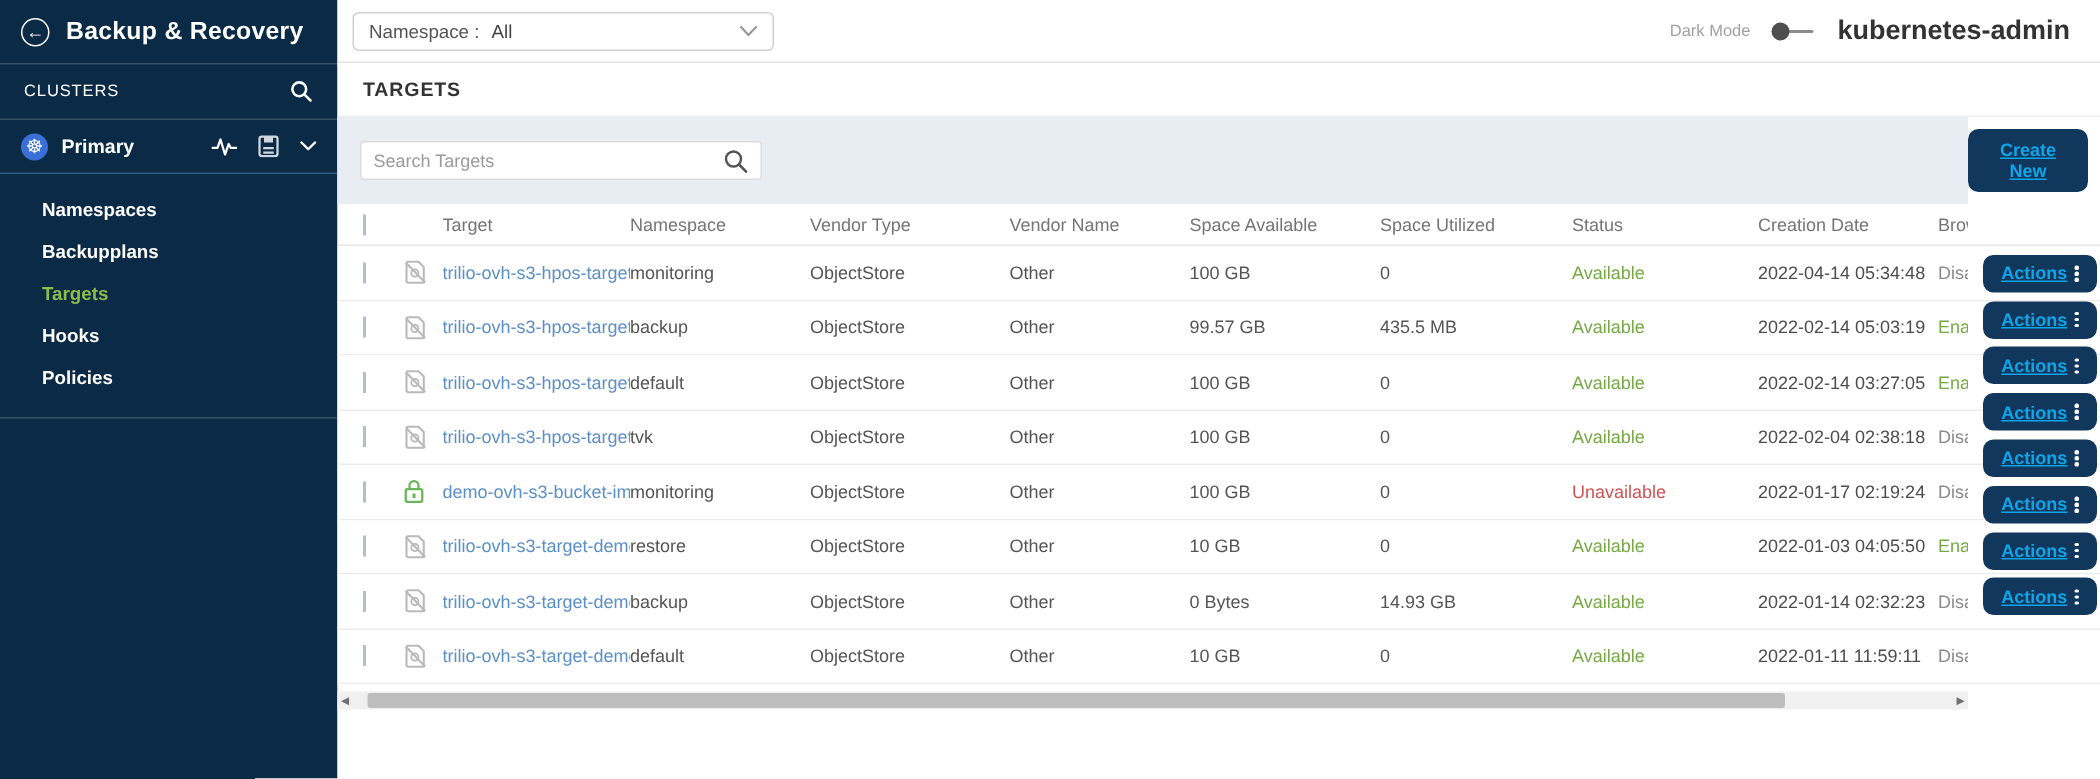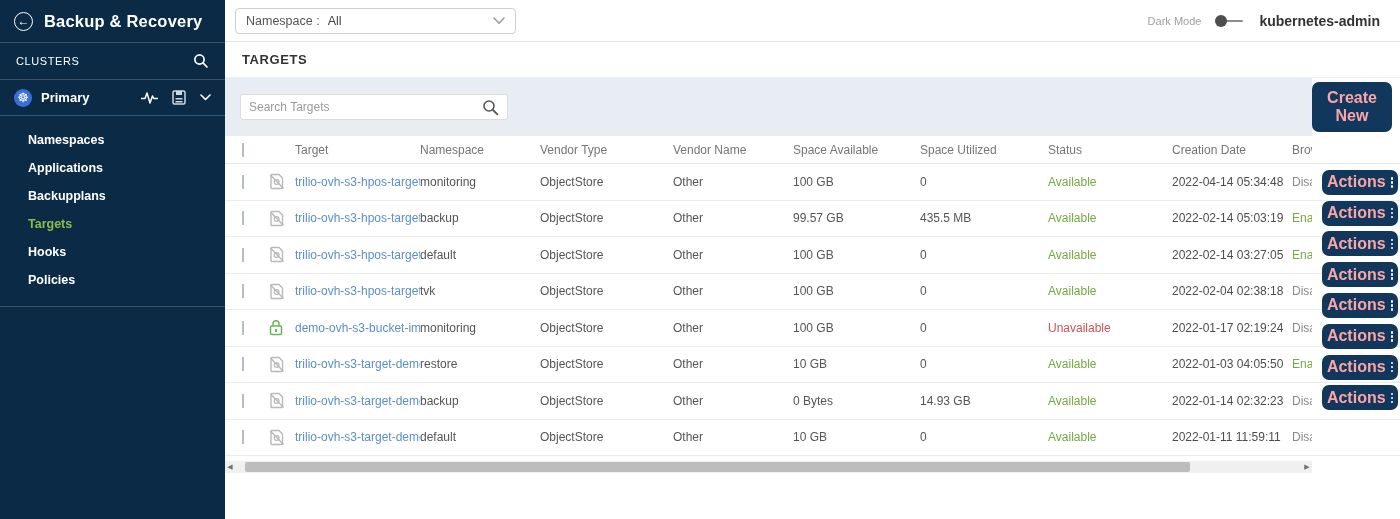--- a/index.html
+++ b/index.html
@@ -25,31 +25,31 @@
   .main { flex:1; display:flex; flex-direction:column; background:#fff; position:relative; }
   .topbar { height:42px; display:flex; align-items:center; justify-content:space-between; padding:0 20px 0 10px; border-bottom:1px solid #e4e4e4; }
   .ns-select { width:281px; height:26px; border:1px solid #cfcfcf; border-radius:4px; display:flex; align-items:center; padding:0 10px; font-size:12.5px; color:#555; background:#fff; cursor:pointer; }
   .ns-select .ns-val { margin-left:8px; color:#444; }
   .ns-select .chev { margin-left:auto; color:#9a9a9a; }
   .topbar-right { display:flex; align-items:center; gap:14px; }
   .dm-label { font-size:11px; color:#a0a0a0; }
   .dm-switch { width:30px; height:12px; position:relative; cursor:pointer; }
   .dm-switch .track { position:absolute; left:8px; top:5px; width:20px; height:2.5px; background:#8c8c8c; border-radius:2px; }
   .dm-switch .knob { position:absolute; left:0; top:0; width:12px; height:12px; background:#4e4e4e; border-radius:50%; }
-  .user-name { font-size:14px; font-weight:bold; color:#333; }
+  .user-name { font-size:18px; font-weight:bold; color:#333; }
 
   .section-title { height:36px; display:flex; align-items:center; padding-left:17px; font-size:13px; font-weight:bold; color:#333; letter-spacing:0.6px; border-bottom:1px solid #eeeeee; }
 
   .toolbar-row { height:58px; display:flex; align-items:stretch; }
   .toolbar-band { width:1087px; background:#e8edf4; display:flex; align-items:center; padding-left:15px; }
   .search-box { width:268px; height:26px; background:#fff; border:1px solid #dcdcdc; border-radius:3px; display:flex; align-items:center; padding:0 8px; }
   .search-box input { border:none; outline:none; flex:1; font-size:12px; color:#444; font-family:"Liberation Sans", sans-serif; background:transparent; }
   .search-box input::placeholder { color:#9a9a9a; }
   .toolbar-right { flex:1; display:flex; align-items:center; justify-content:flex-end; padding-right:8px; background:#fff; }
-  .btn-navy { background:#12375c; color:#fca5a5; border:none; border-radius:7px; font-size:16px; font-weight:bold; font-family:"Liberation Sans", sans-serif; cursor:pointer; }
+  .btn-navy { background:#12375c; color:#0ea5e9; border:none; border-radius:7px; font-size:12px; font-weight:bold; font-family:"Liberation Sans", sans-serif; cursor:pointer;text-decoration:underline; }
   .create-btn { padding:7px 13px; }
 
   
   .table-zone { position:relative; flex:1; }
   .scroll-area { position:absolute; left:0; top:0; width:1248px; overflow:hidden; border-right:1px solid #e2e2e2; }
   .t-header { height:28px; display:flex; align-items:center; border-bottom:1px solid #e6e6e6; }
   .t-row { height:36.5px; display:flex; align-items:center; border-bottom:1px solid #ececec; background:#fff; }
   .cell { font-size:12px; color:#555; white-space:nowrap; overflow:hidden; flex-shrink:0; }
   .hcell { font-size:12px; color:#757575; white-space:nowrap; overflow:hidden; flex-shrink:0; }
   .c-check { width:44px; padding-left:17px; }
@@ -121,21 +121,20 @@
         </span>
         <span>
           <svg width="11" height="7" viewBox="0 0 11 7">
               <polyline points="1,1 5.5,5.5 10,1" fill="none" stroke="#ffffff" stroke-width="1.6" stroke-linecap="round" stroke-linejoin="round"></polyline>
             </svg>
         </span>
       </span>
     </div>
     <div class="sb-nav" id="sb-nav">
         <div class="sb-item">Namespaces</div>
-        <div class="sb-item">Applications</div>
         <div class="sb-item">Backupplans</div>
         <div class="sb-item active">Targets</div>
         <div class="sb-item">Hooks</div>
         <div class="sb-item">Policies</div>
       </div>
   </div>
 
   <div class="main">
 
     <div class="topbar">

